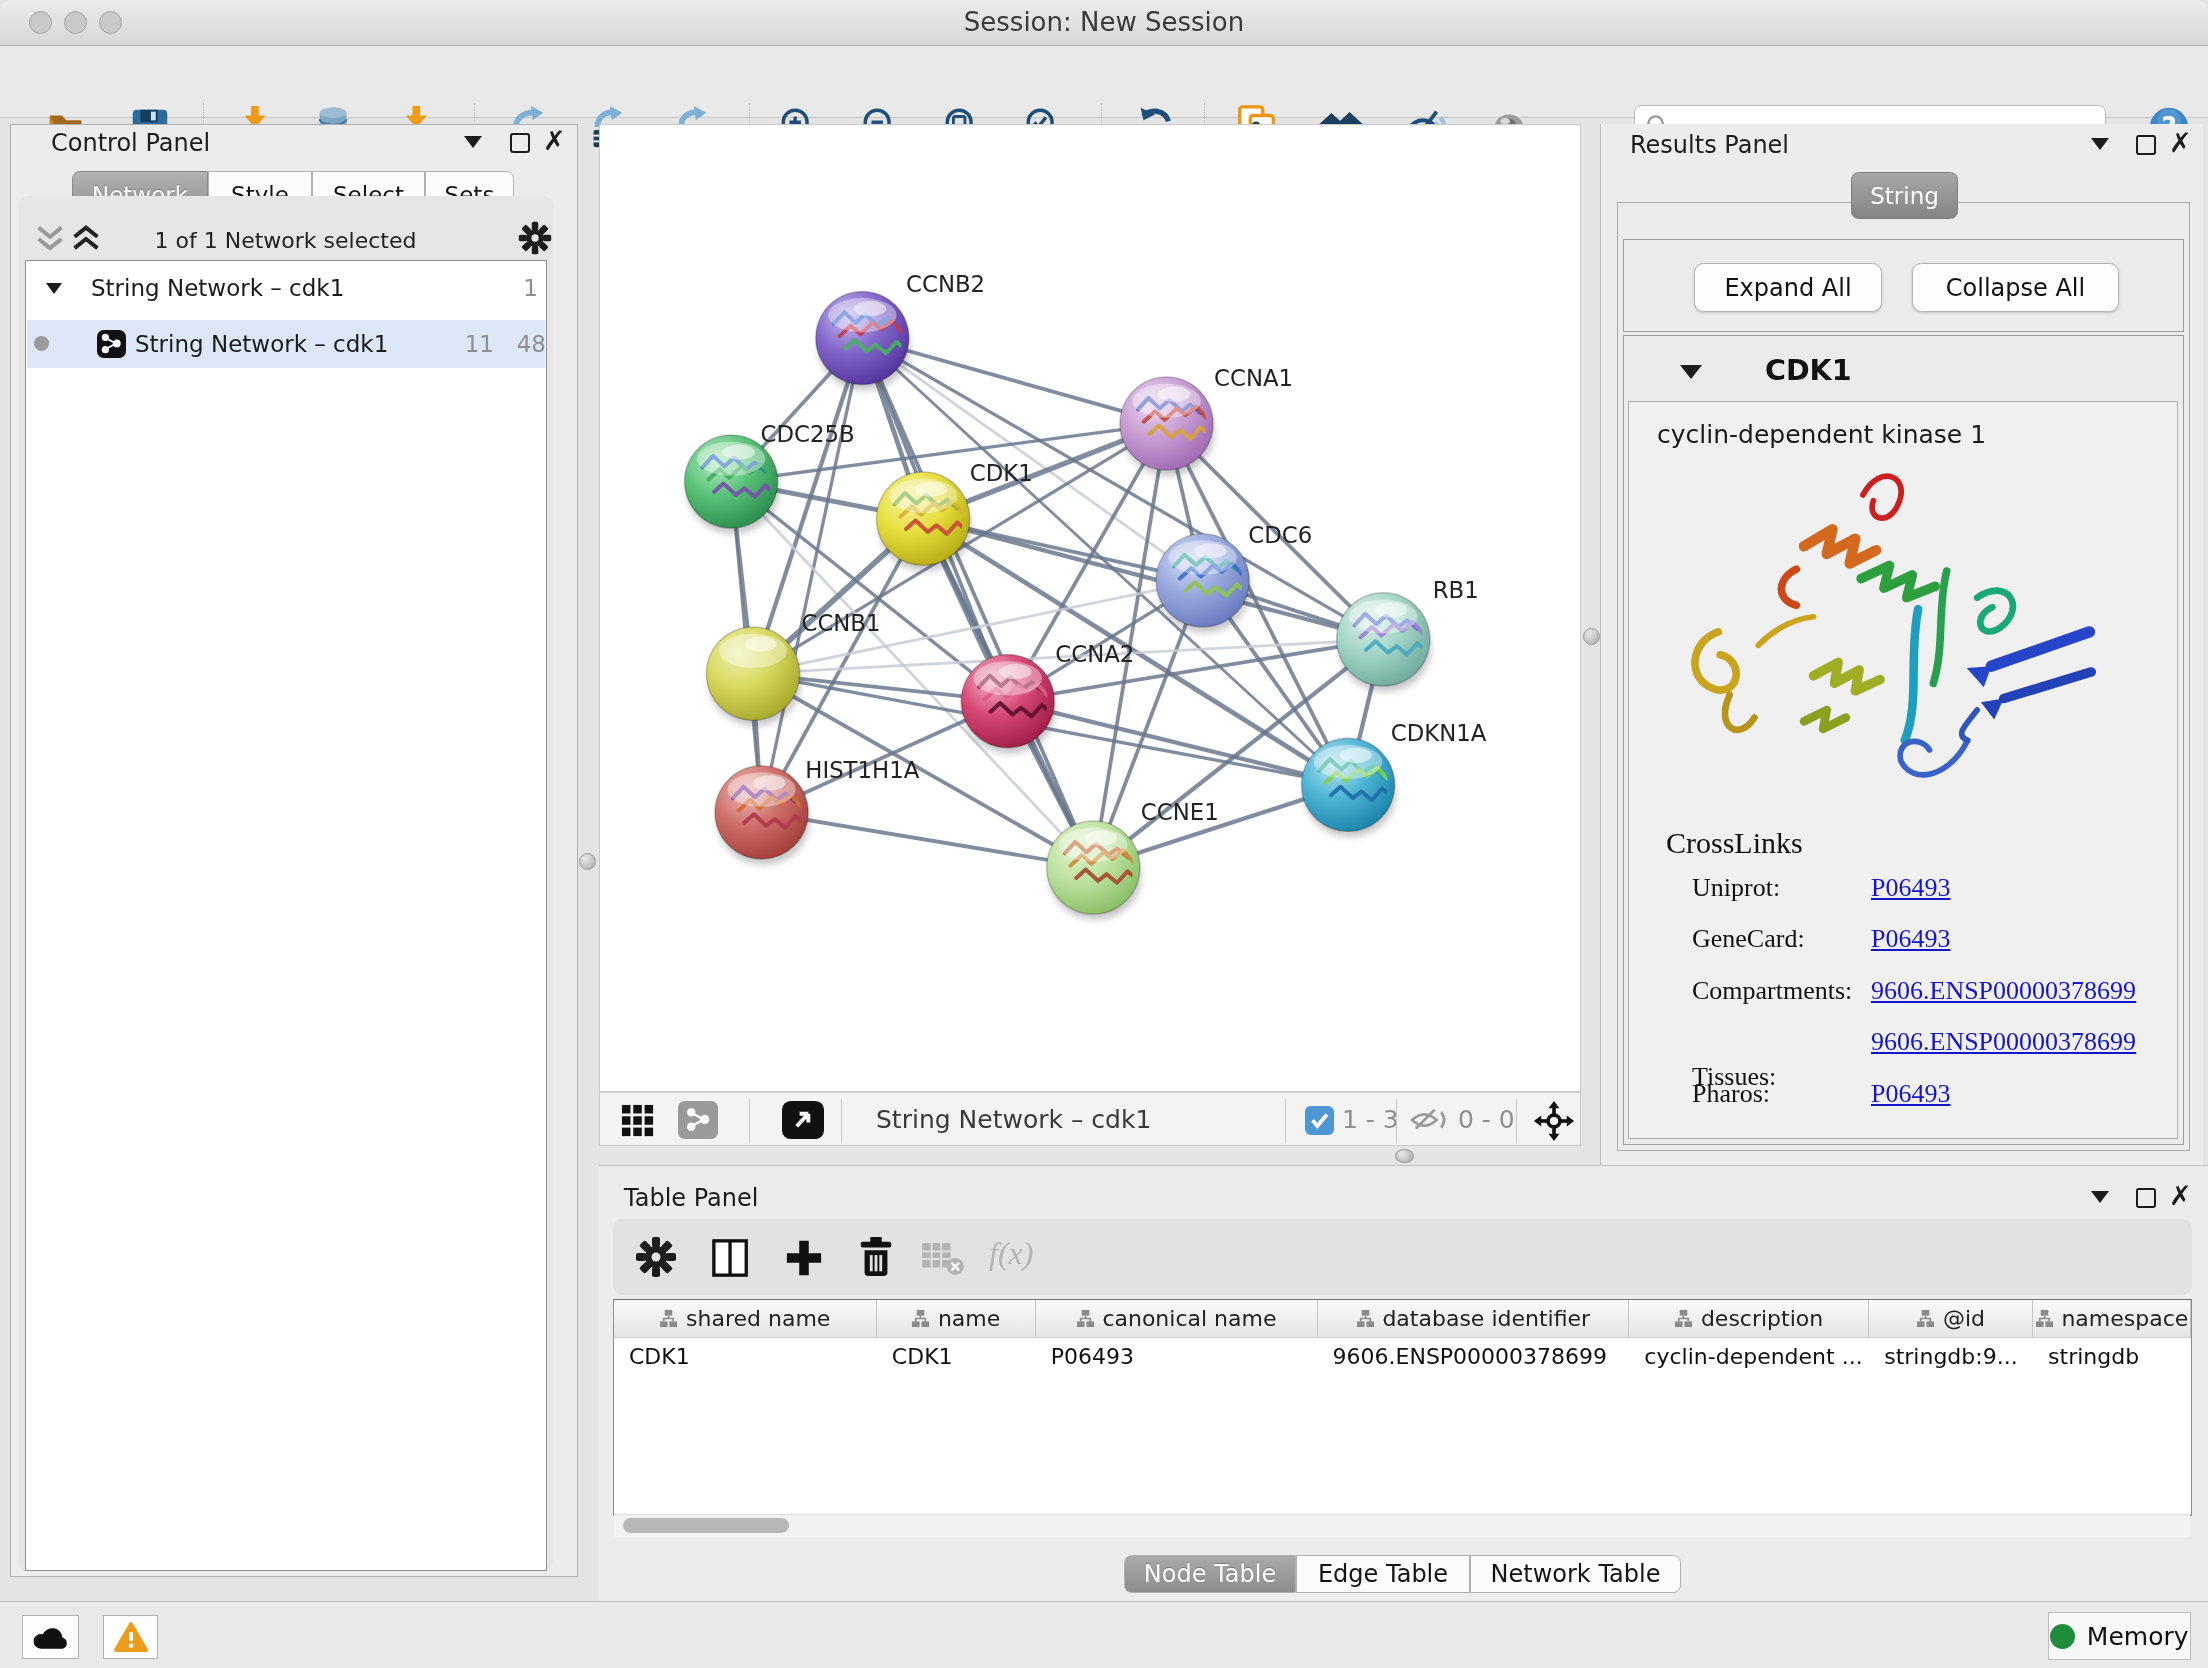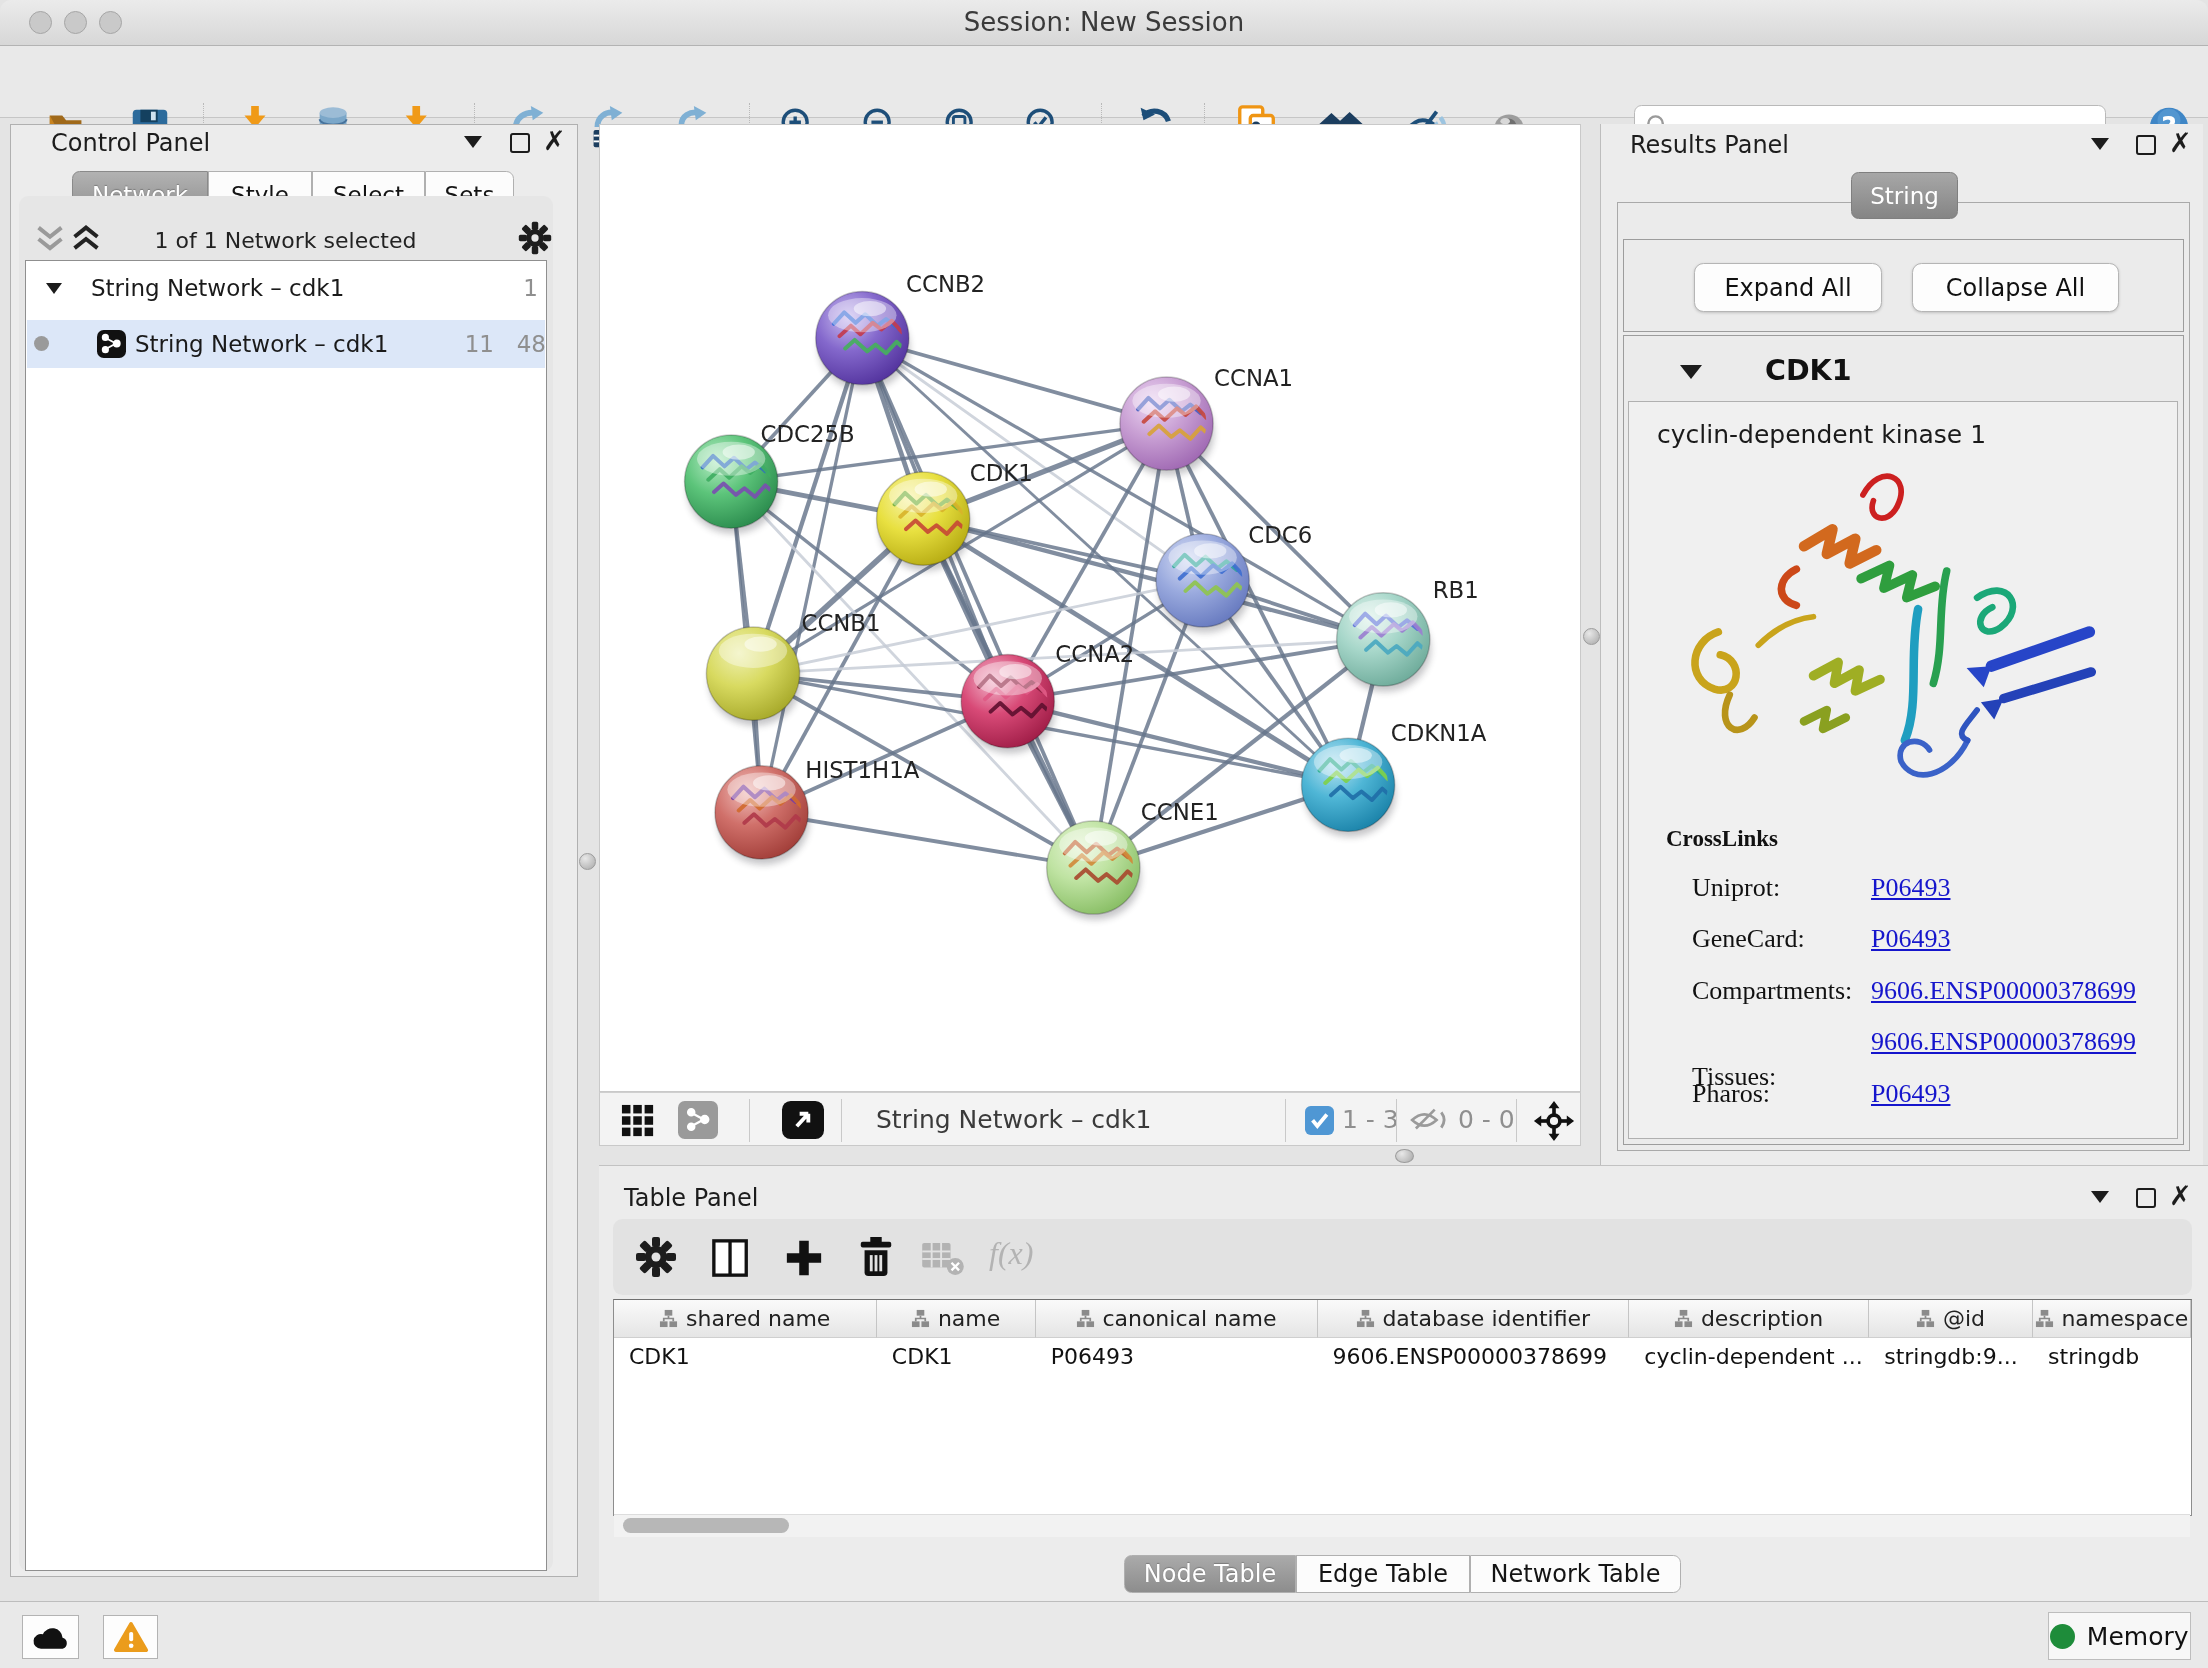--- a/index.html
+++ b/index.html
@@ -680,21 +680,21 @@
     <path d="M268 162 C258 212 270 260 254 300" stroke="#1f9ec0" stroke-width="9"></path>
     <path d="M345 222 L448 186" stroke="#2745c8" stroke-width="12"></path>
     <path d="M358 256 L450 228" stroke="#2442b8" stroke-width="10"></path>
     <path d="M320 300 C300 340 262 346 250 322 C244 300 270 294 280 310" stroke="#3a62c8" stroke-width="6"></path>
     <path d="M330 268 C318 284 306 294 320 300" stroke="#2f55c0" stroke-width="6"></path>
   </g>
   <path d="M345 222 l-26 2 l18 20z" fill="#2745c8"></path>
   <path d="M358 256 l-24 4 l14 18z" fill="#2442b8"></path>
 </svg>
 
-<div class="abs serif" style="left:1666px;top:826px;font-size:23px;font-weight:bold;color:#111">CrossLinks</div>
+<div class="abs serif" style="left:1666px;top:826px;font-size:30px;font-weight:normal;color:#111">CrossLinks</div>
 <div id="crosslinks">
     <div class="abs serif xl-label" style="left: 1692px; top: 873px;">Uniprot:</div>
     <a class="abs serif xl-link" style="left: 1871px; top: 873px;">P06493</a>
     <div class="abs serif xl-label" style="left: 1692px; top: 924px;">GeneCard:</div>
     <a class="abs serif xl-link" style="left: 1871px; top: 924px;">P06493</a>
     <div class="abs serif xl-label" style="left: 1692px; top: 976px;">Compartments:</div>
     <a class="abs serif xl-link" style="left: 1871px; top: 976px;">9606.ENSP00000378699</a>
     <div class="abs serif xl-label" style="left: 1692px; top: 1027px; margin-top: 35px;">Tissues:</div>
     <a class="abs serif xl-link" style="left: 1871px; top: 1027px;">9606.ENSP00000378699</a>
     <div class="abs serif xl-label" style="left: 1692px; top: 1079px; text-align: right;">Pharos:</div>

